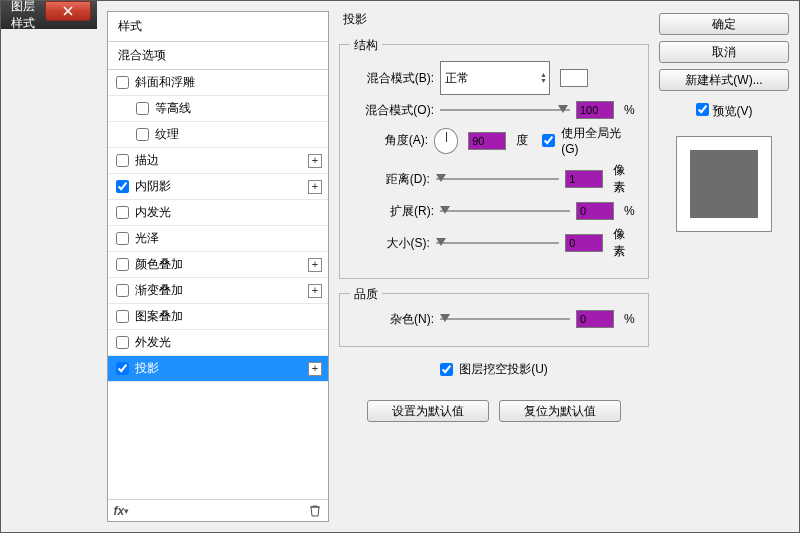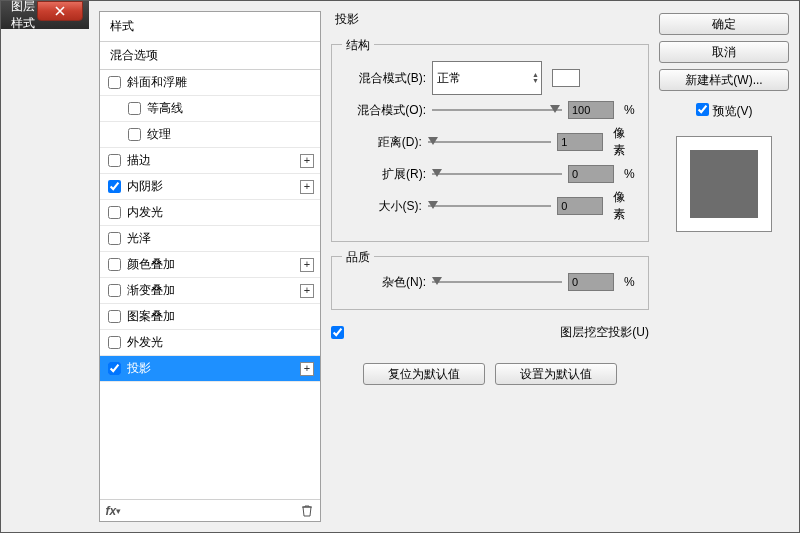--- a/index.html
+++ b/index.html
@@ -27,21 +27,21 @@
 .group{border:1px solid #b8b8b8;padding:10px 12px 12px 12px;position:relative;margin-top:6px;}
 .group>.legend{position:absolute;top:-8px;left:10px;background:#f0f0f0;padding:0 4px;}
 .row{display:flex;align-items:center;margin:6px 0;gap:6px;}
 .row .lbl{width:82px;text-align:right;}
 .select{width:110px;height:20px;border:1px solid #7a7a7a;background:#fff;display:flex;align-items:center;padding:16px 4px;position:relative;}
 .select .arrows{position:absolute;right:2px;display:flex;flex-direction:column;font-size:7px;line-height:6px;color:#555;}
 .swatch{width:28px;height:18px;border:1px solid #7a7a7a;background:#fff;margin-left:4px;}
 .slider{width:130px;height:14px;position:relative;display:inline-block;}
 .slider .track{position:absolute;top:6px;left:0;right:0;height:2px;background:#a0a0a0;}
 .slider .thumb{position:absolute;top:2px;width:0;height:0;border-left:5px solid transparent;border-right:5px solid transparent;border-top:8px solid #6a6a6a;}
-.numbox{width:46px;height:18px;border:1px solid #7a7a7a;background:#a3a3a3;text-align:left;padding:0 3px;font-size:11px;}
+.numbox{width:38px;height:18px;border:1px solid #7a7a7a;background:#a21caf;text-align:left;padding:0 3px;font-size:11px;}
 .unit{margin-left:4px;}
 .dial{width:26px;height:26px;border:1px solid #888;border-radius:50%;background:#fff;position:relative;margin-right:4px;}
 .dial .needle{position:absolute;left:50%;top:3px;width:1px;height:10px;background:#333;transform-origin:bottom center;}
 .contour{width:34px;height:28px;border:1px solid #7a7a7a;background:linear-gradient(135deg,#fff 0 50%,#555 50% 100%);position:relative;}
 .contour::after{content:"";position:absolute;left:2px;bottom:2px;right:2px;top:2px;border-left:1px solid #333;border-bottom:1px solid #333;}
 .btn{height:22px;padding:0 24px;border:1px solid #8a8a8a;background:linear-gradient(to bottom,#fdfdfd,#e3e3e3);border-radius:3px;cursor:pointer;display:inline-flex;align-items:center;justify-content:center;}
 .right-panel{width:130px;display:flex;flex-direction:column;gap:6px;align-items:stretch;padding-top:2px;}
 .right-panel .btn{width:100%;}
 .preview-check{display:flex;align-items:flex-start;justify-content:center;gap:4px;margin-top:6px;}
 .preview-box{width:96px;height:96px;border:1px solid #8a8a8a;background:#fff;margin:10px auto 0 auto;display:flex;align-items:center;justify-content:center;}
@@ -153,20 +153,30 @@
         <div class="row">
           <span class="lbl">混合模式(O):</span>
           <span class="slider">
               <span class="track"></span>
               <span class="thumb" style="left:118px;"></span>
             </span>
           <input class="numbox" value="100" style="">
           <span class="unit">%</span>
         </div>
 
+        <div class="row">
+          <span class="lbl">角度(A):</span>
+          <span class="dial">
+              <span class="needle"></span>
+            </span>
+          <input class="numbox" value="90" style="">
+          <span class="unit">度</span>
+          <input type="checkbox" checked="" style="margin-left: 8px;">
+          <span>使用全局光 (G)</span>
+        </div>
 
         <div class="row">
           <span class="lbl">距离(D):</span>
           <span class="slider">
               <span class="track"></span>
               <span class="thumb" style="left:0px;"></span>
             </span>
           <input class="numbox" value="1" style="">
           <span class="unit">像素</span>
         </div>
@@ -200,28 +210,28 @@
           <span class="lbl">杂色(N):</span>
           <span class="slider">
               <span class="track"></span>
               <span class="thumb" style="left:0px;"></span>
             </span>
           <input class="numbox" value="0" style="">
           <span class="unit">%</span>
         </div>
       </div>
 
-      <div class="row" style="justify-content:space-between;">
+      <div class="row" style="justify-content:center;">
         <input type="checkbox" checked="" style="">
         <span>图层挖空投影(U)</span>
       </div>
 
       <div class="btn-row">
+        <button class="btn">设置为默认值</button>
         <button class="btn">复位为默认值</button>
-        <button class="btn">设置为默认值</button>
       </div>
     </div>
 
     <div class="right-panel">
       <button class="btn">确定</button>
       <button class="btn">取消</button>
       <button class="btn">新建样式(W)...</button>
       <div class="preview-check">
         <input type="checkbox" checked="" style="">
         <span>预览(V)</span>

